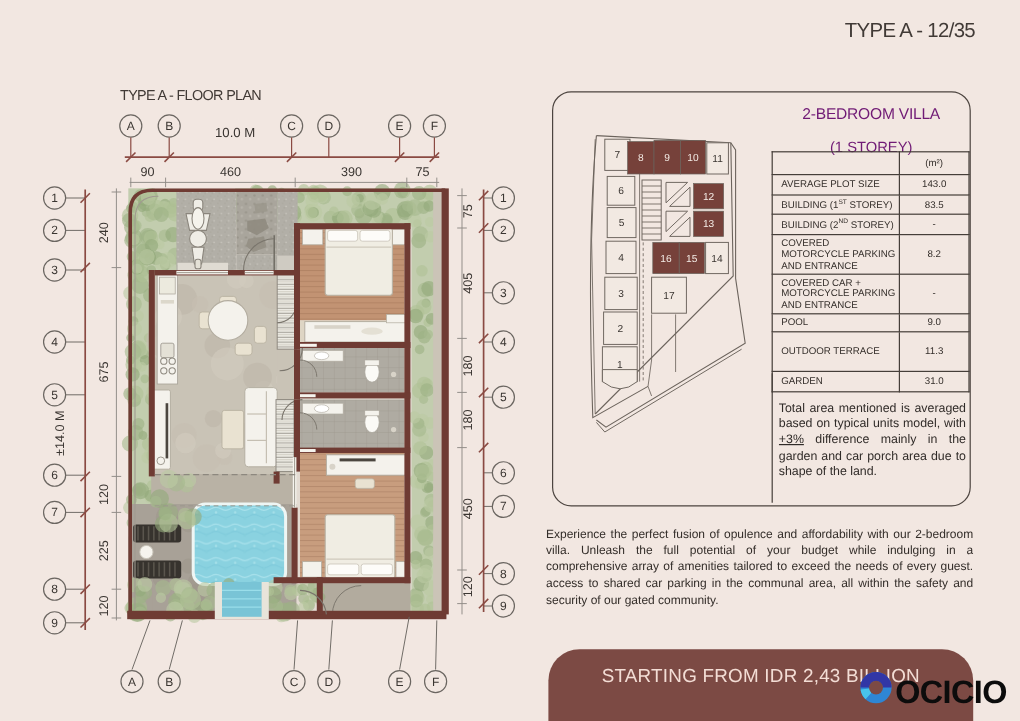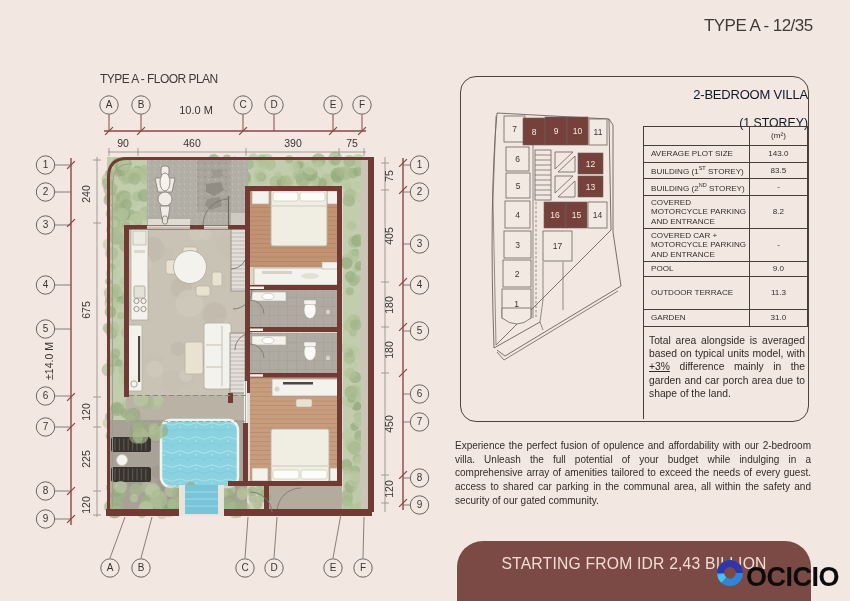--- a/index.html
+++ b/index.html
@@ -1,21 +1,21 @@
 <!DOCTYPE html>
 <html><head>
 <meta charset="utf-8">
 <style>
   html,body{margin:0;padding:0;}
   body{width:850px;height:601px;background:#f2e7e1;font-family:"Liberation Sans",sans-serif;position:relative;overflow:hidden;}
   .abs{position:absolute;}
   #title-plan{left:100px;top:72px;font-size:12px;color:#413a36;letter-spacing:-0.55px;}
   #title-type{left:704px;top:16px;font-size:17px;color:#413a36;letter-spacing:-0.55px;}
   #panel{left:460px;top:76px;width:347px;height:344px;border:1.6px solid #4c443f;border-radius:16px;}
-  #tbl-head{left:644px;top:87px;width:164px;text-align:right;color:#0f172a;}
+  #tbl-head{left:644px;top:87px;width:164px;text-align:center;color:#701a75;}
   #tbl-head .l1{font-size:13px;letter-spacing:-0.2px;}
   #tbl-head .l2{font-size:12.3px;margin-top:14px;}
   table.spec{border-collapse:collapse;position:absolute;left:643px;top:126px;width:165px;table-layout:fixed;}
   table.spec td{border:1px solid #453e39;font-size:8.1px;color:#352f2b;padding:0 2px 0 7px;line-height:9.6px;overflow:hidden;}
   table.spec td.v{text-align:center;padding:0 1px;}
   #note{left:649px;top:334px;width:156px;font-size:10.3px;line-height:13.2px;color:#302b28;}
   #note .jl{height:13.2px;overflow:hidden;}
   .jl{text-align:justify;}
   .jl::after{content:"";display:inline-block;width:100%;height:0;}
   #para{left:455px;top:439px;width:356px;font-size:10px;line-height:13.7px;color:#332d29;}
@@ -852,21 +852,21 @@
         <td>OUTDOOR TERRACE</td>
         <td class="v">11.3</td>
       </tr>
 <tr style="height:17px">
         <td>GARDEN</td>
         <td class="v">31.0</td>
       </tr>
 </tbody>
   </table>
 <div class="abs" id="note">
-<div class="jl">Total area alongside is averaged</div>
+<div class="jl">Total area mentioned is averaged</div>
 <div class="jl">based on typical units model, with</div>
 <div class="jl"><span style="text-decoration:underline">+3%</span> difference mainly in the</div>
 <div class="jl">garden and car porch area due to</div>
 <div>shape of the land.</div>
 </div>
 <div class="abs" id="para">
 <div class="jl">Experience the perfect fusion of opulence and affordability with our 2-bedroom</div>
 <div class="jl">villa. Unleash the full potential of your budget while indulging in a</div>
 <div class="jl">comprehensive array of amenities tailored to exceed the needs of every guest.</div>
 <div class="jl">access to shared car parking in the communal area, all within the safety and</div>

